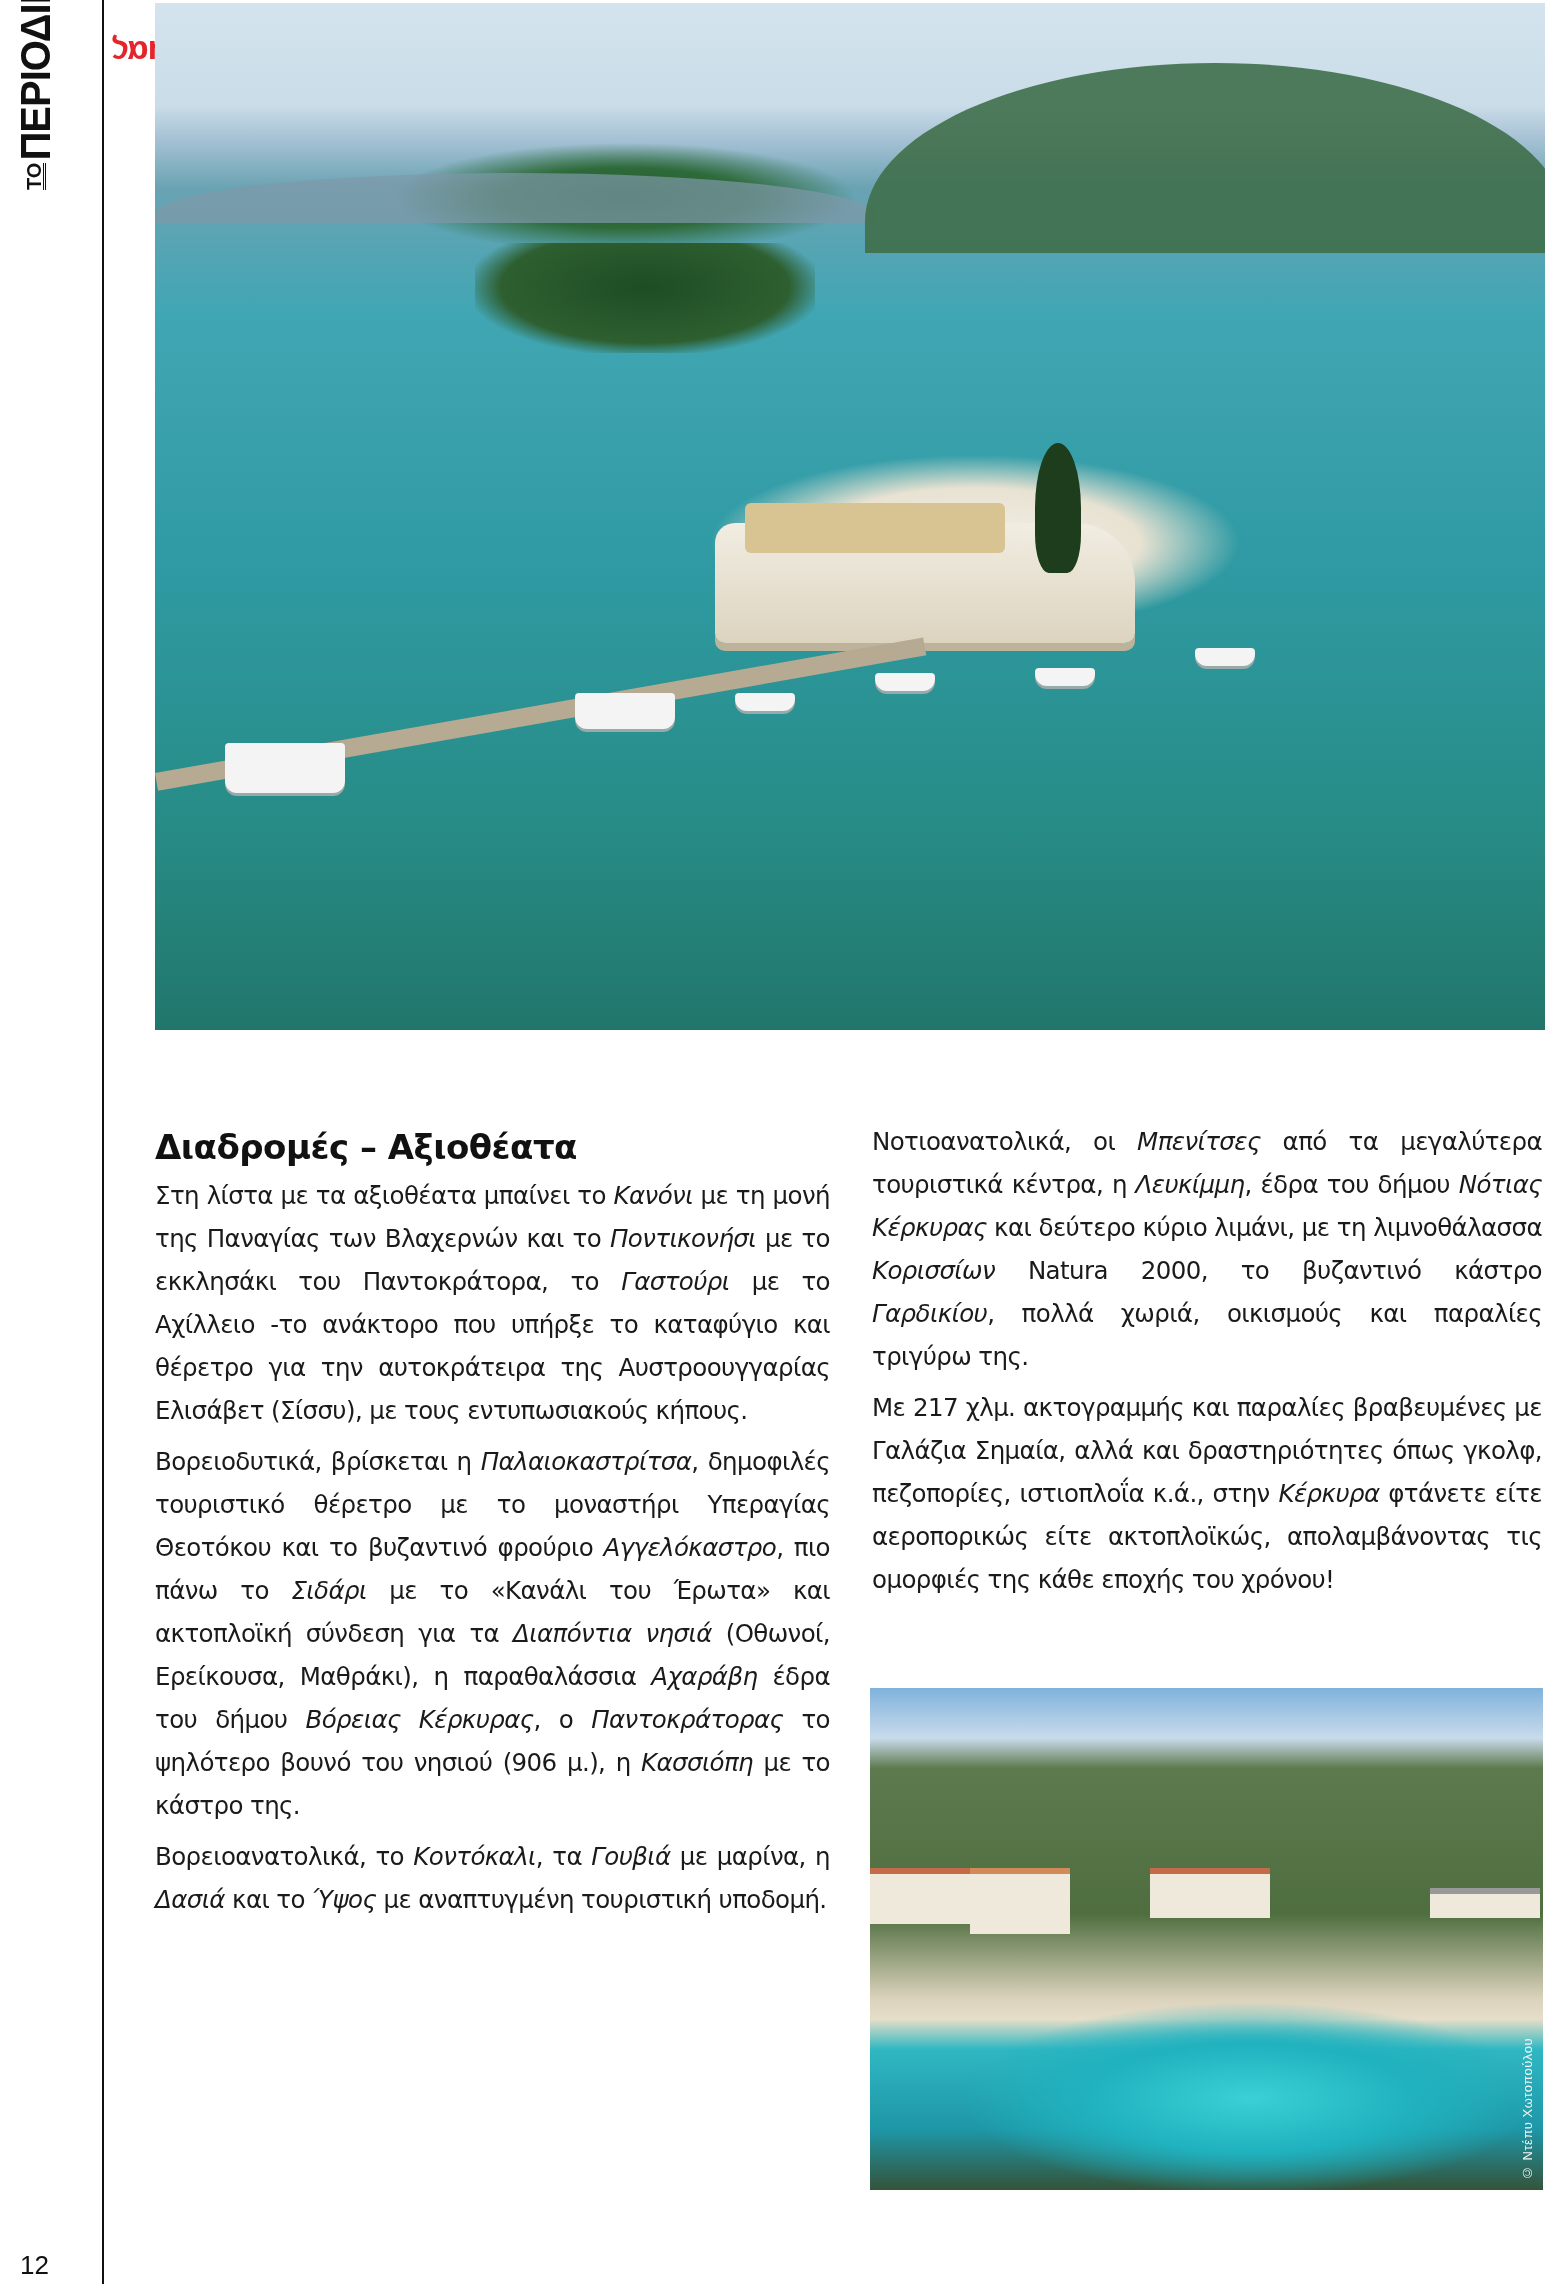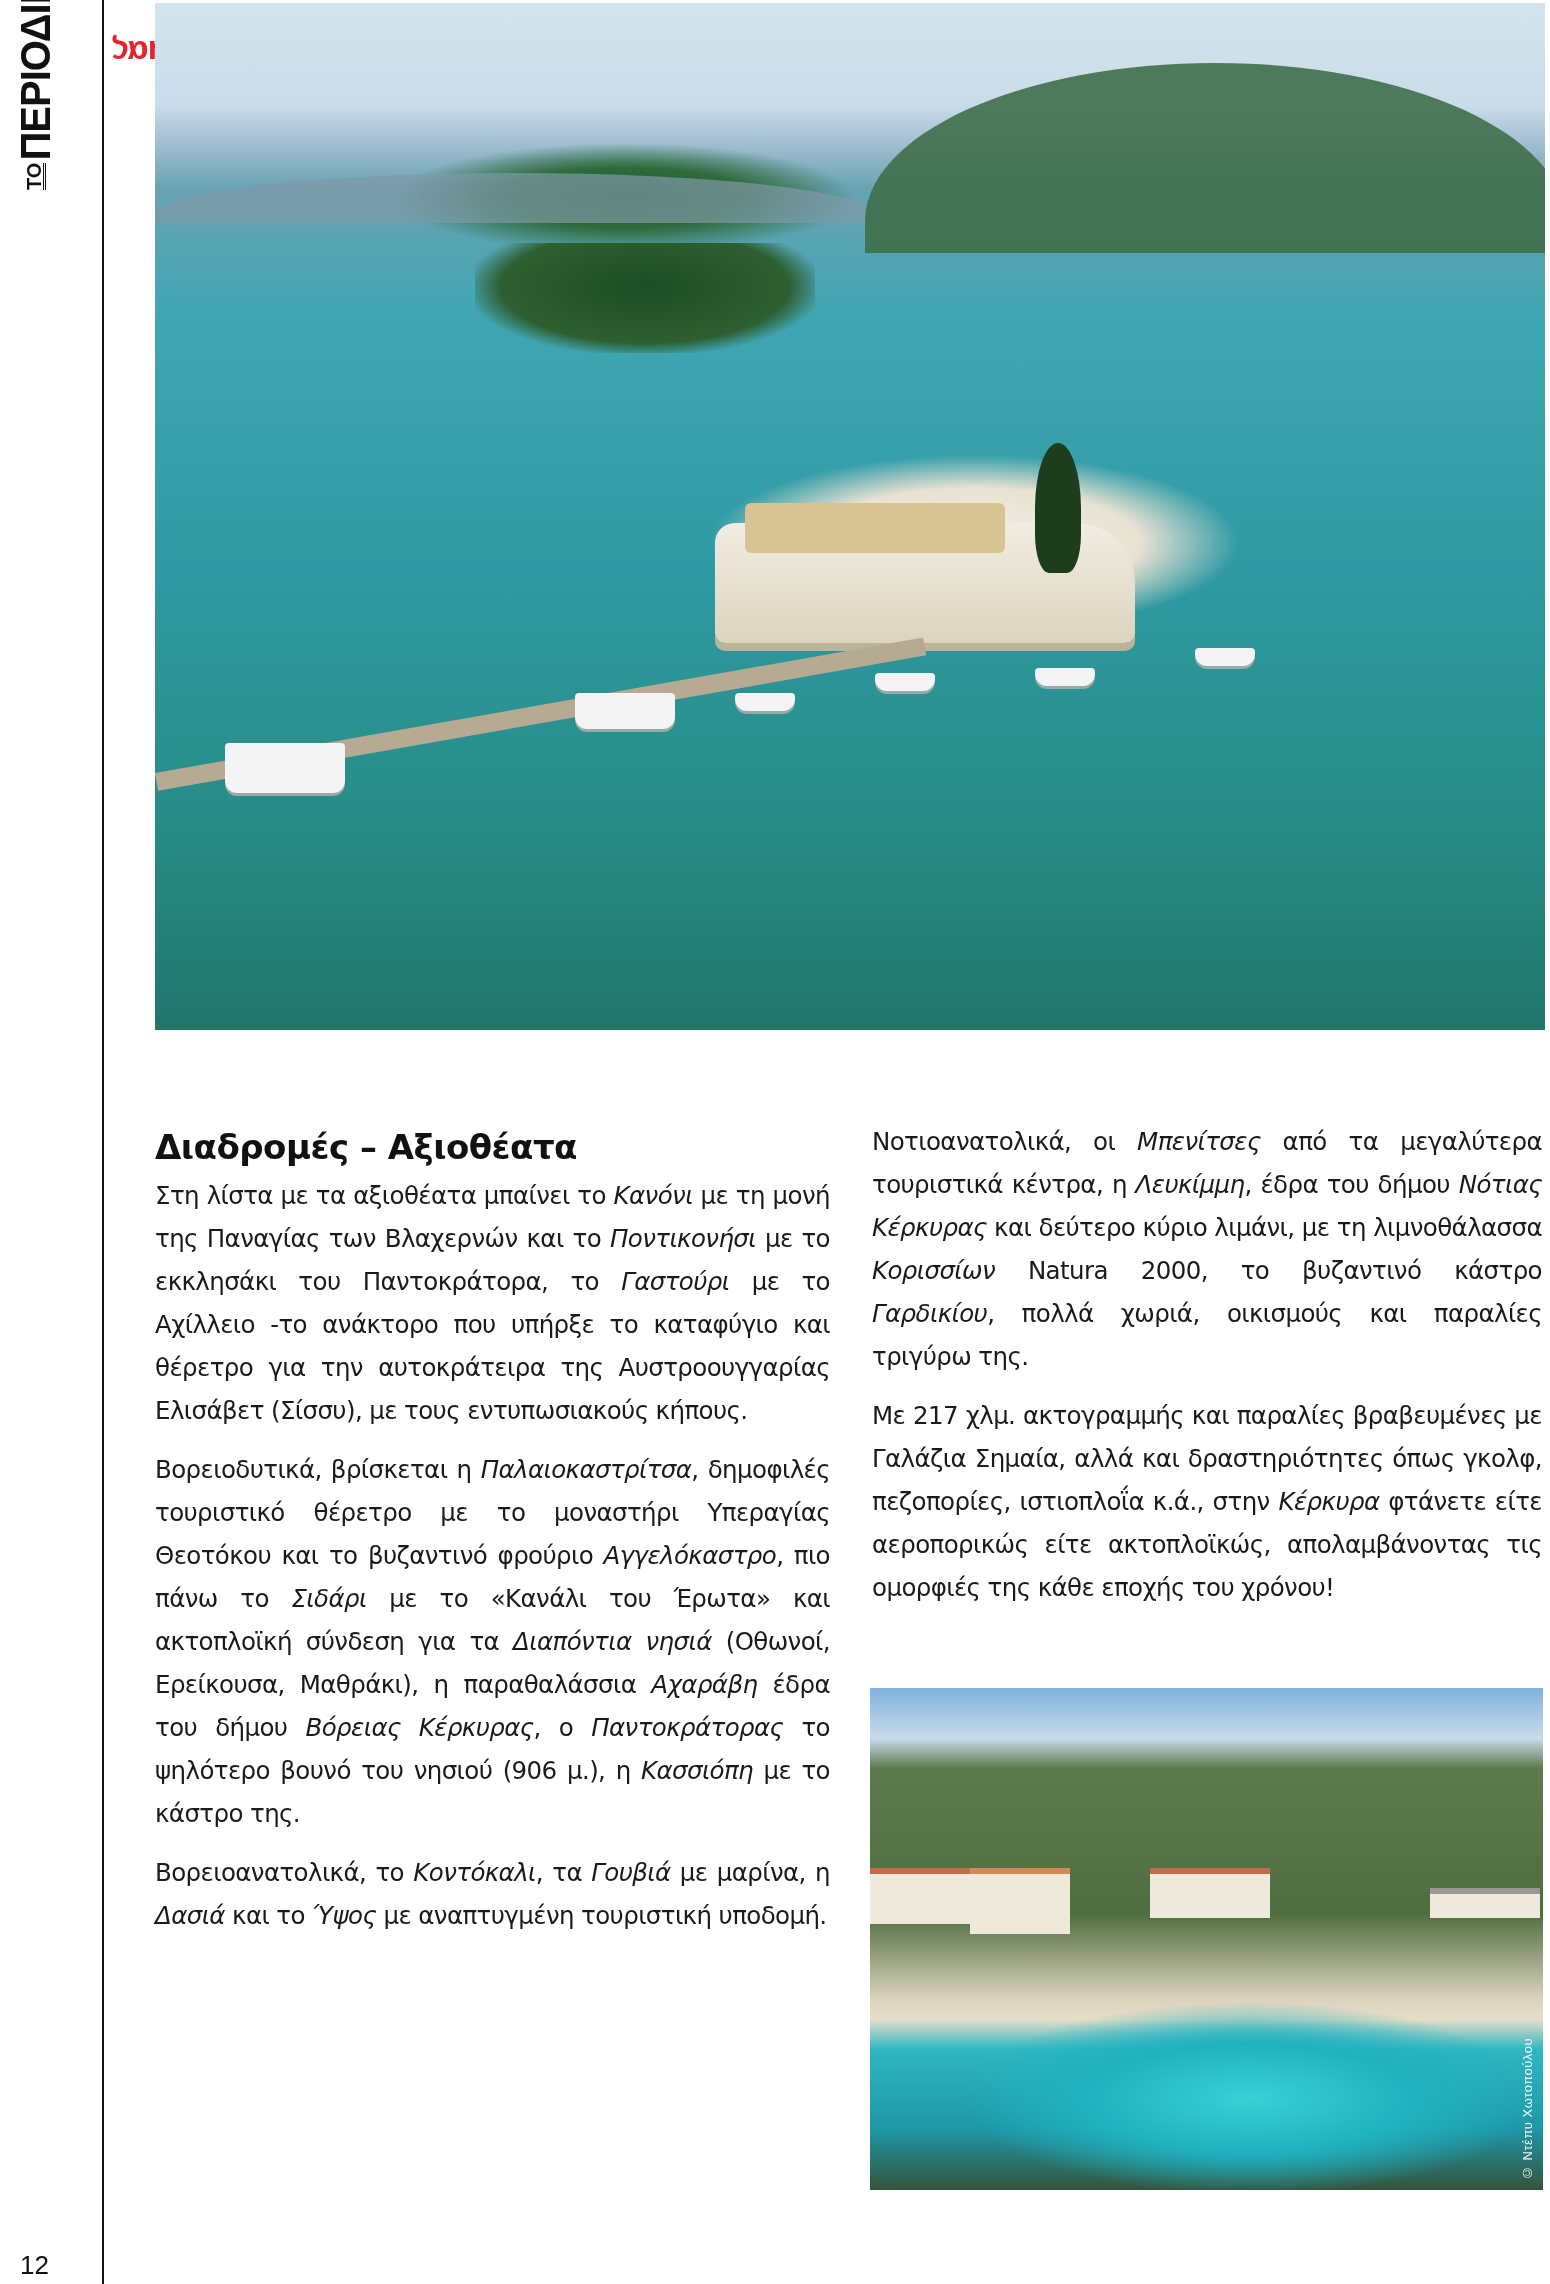--- a/index.html
+++ b/index.html
@@ -36,21 +36,21 @@
       linear-gradient(to bottom, #7fb2dc 0%, #c9dbeb 10%, #5d7a4e 16%, #4f6e3f 45%, #dcd3bd 62%, #e6dec8 66%, #2fb7c2 72%, #1e96a6 88%, #34543a 100%);
   }
   .hotel { position:absolute; background:#efe9dc; border-top:6px solid #c46a4a; }
   .credit { position:absolute; right:8px; bottom:10px; writing-mode:vertical-rl; transform:rotate(180deg); font-family:"Liberation Sans", sans-serif; font-size:13px; color:#f4f4f4; letter-spacing:.5px; }
 
   .col { position:absolute; font-family:"DejaVu Sans", sans-serif; }
   .col-left { left:155px; top:1120px; width:675px; }
   .col-right { left:852px; top:1120px; width:670px;margin-left:20px; }
   h2 { margin:0; font-family:"DejaVu Sans", sans-serif; font-weight:bold; font-size:34px; line-height:54px; color:#111; letter-spacing:-0.5px; }
   p { margin:0; font-size:24.5px; line-height:43px; color:#1a1a1a; text-align:justify; letter-spacing:-0.6px; }
-  p + p { margin-top:16px; }
+  p + p { margin-top:8px; }
   .seg-i { font-style:italic; }
   .h-right { margin-top:32px; }
 </style>
 </head>
 <body>
 
 <div class="logo">
   <div class="logo-inner">
     <span class="logo-to">ΤΟ</span>
     <span class="logo-main"><span>ΠΕΡΙΟΔΙΚΟ</span></span>

